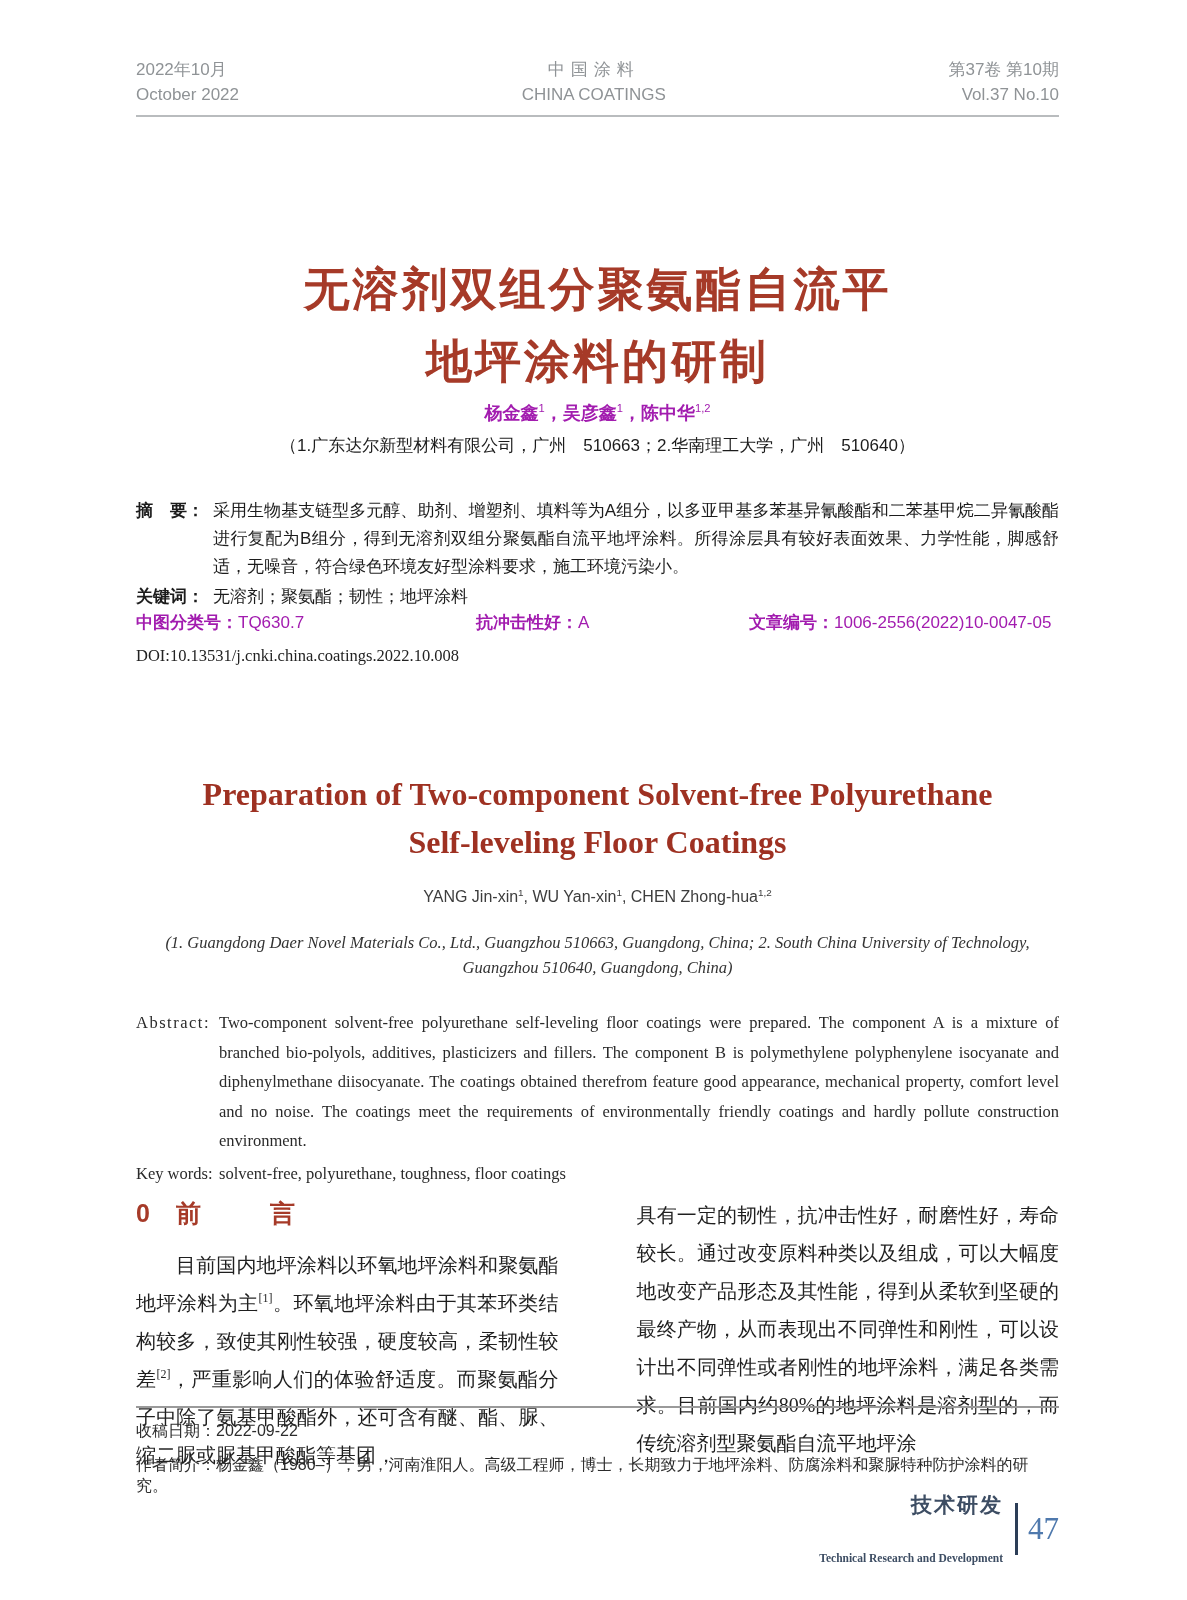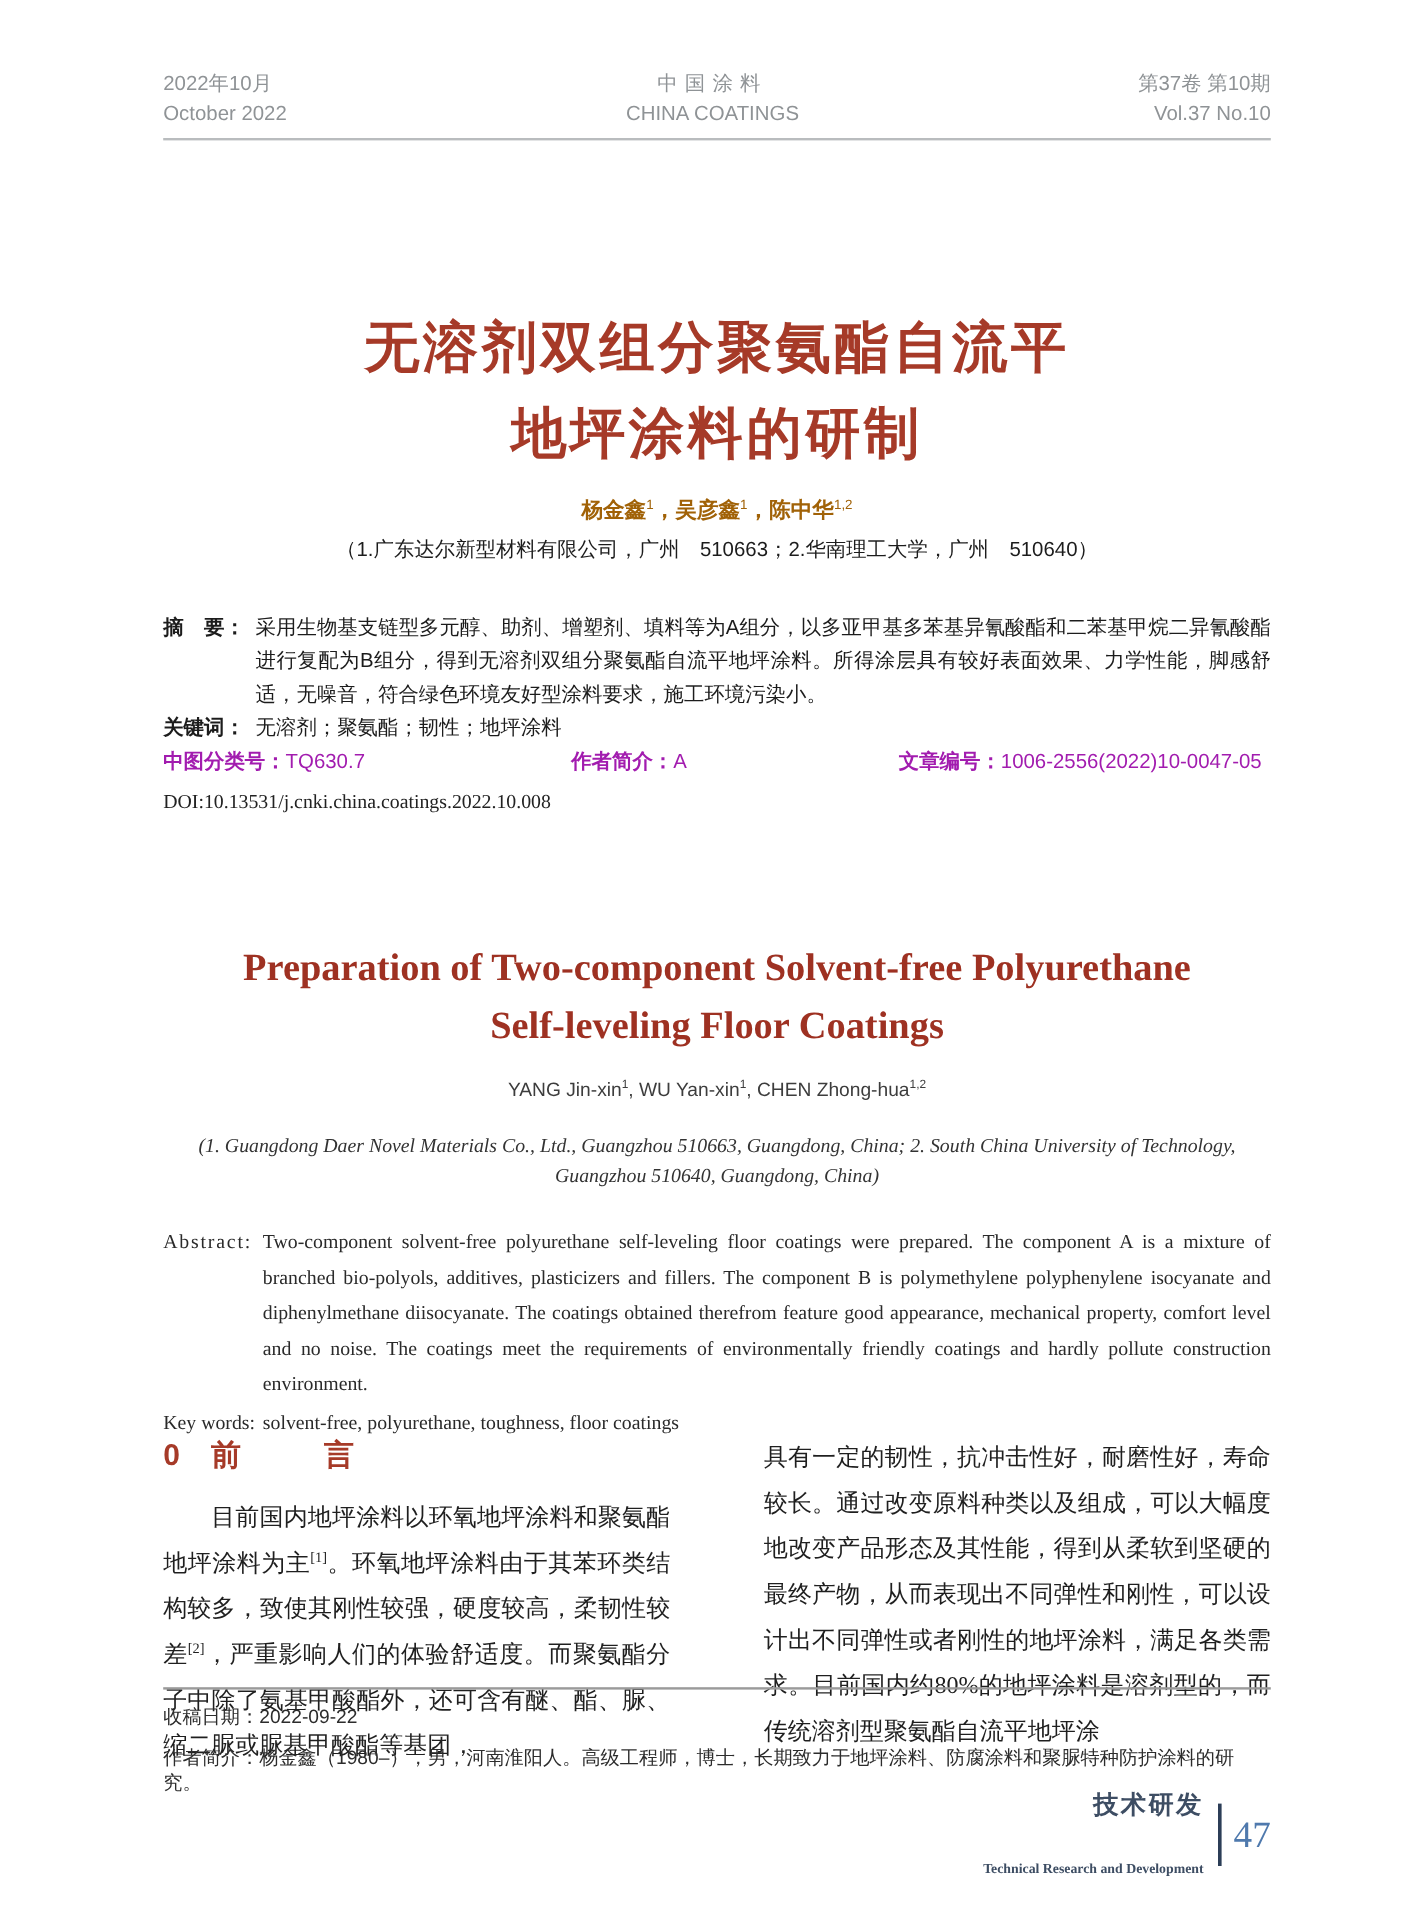--- a/index.html
+++ b/index.html
@@ -30,38 +30,38 @@
 
   
   .title-cn {
     margin-top:136px;
     text-align:center;
     color:#a63a28;
     font-size:46px; font-weight:bold;
     line-height:72px; letter-spacing:3px;
   }
   .authors-cn {
-    margin-top:16px; text-align:center;
-    font-size:18px; font-weight:bold; color:#a16207;
+    margin-top:4px; text-align:center;
+    font-size:18px; font-weight:bold; color:#a21caf;
   }
   .authors-cn sup, .authors-en sup { font-size:62%; line-height:0; vertical-align:super; font-weight:normal; }
   .affiliation-cn {
     margin-top:9px; text-align:center;
     font-size:17px; color:#1c1c1c;
   }
 
   
   .hang-cn {
     display:grid; grid-template-columns:77px 1fr;
     font-size:17px; line-height:28px; color:#1c1c1c;
   }
   .hang-cn .lab { font-weight:bold; white-space:nowrap; }
   .hang-cn .txt { text-align:justify; }
   .abstract-cn { margin-top:40px; }
-  .keywords-cn { margin-top:2px;font-family:Liberation Mono, monospace; }
+  .keywords-cn { margin-top:2px; }
 
   .meta-row {
     display:flex; 
     font-size:17px; color:#a21caf;
   }
   .meta-row .lab { font-weight:bold; }
   .meta-item-1 { width:340px; }
   .meta-item-2 { width:273px; }
   .doi-line {
     margin-top:12px;
@@ -174,21 +174,21 @@
       <span class="lab">摘　要：</span>
       <span class="txt">采用生物基支链型多元醇、助剂、增塑剂、填料等为A组分，以多亚甲基多苯基异氰酸酯和二苯基甲烷二异氰酸酯进行复配为B组分，得到无溶剂双组分聚氨酯自流平地坪涂料。所得涂层具有较好表面效果、力学性能，脚感舒适，无噪音，符合绿色环境友好型涂料要求，施工环境污染小。</span>
     </div>
     <div class="hang-cn keywords-cn">
       <span class="lab">关键词：</span>
       <span class="txt">无溶剂；聚氨酯；韧性；地坪涂料</span>
     </div>
 
     <div class="meta-row">
       <span class="meta-item-1"><span class="lab">中图分类号：</span><span>TQ630.7</span></span>
-      <span class="meta-item-2"><span class="lab">作者简介：</span><span>A</span></span>
+      <span class="meta-item-2"><span class="lab">抗冲击性好：</span><span>A</span></span>
       <span class="meta-item-3"><span class="lab">文章编号：</span><span>1006-2556(2022)10-0047-05</span></span>
     </div>
     <div class="doi-line">DOI:10.13531/j.cnki.china.coatings.2022.10.008</div>
 
     <div class="title-en">
       <div>Preparation of Two-component Solvent-free Polyurethane</div>
       <div>Self-leveling Floor Coatings</div>
     </div>
 
     <div class="authors-en">

